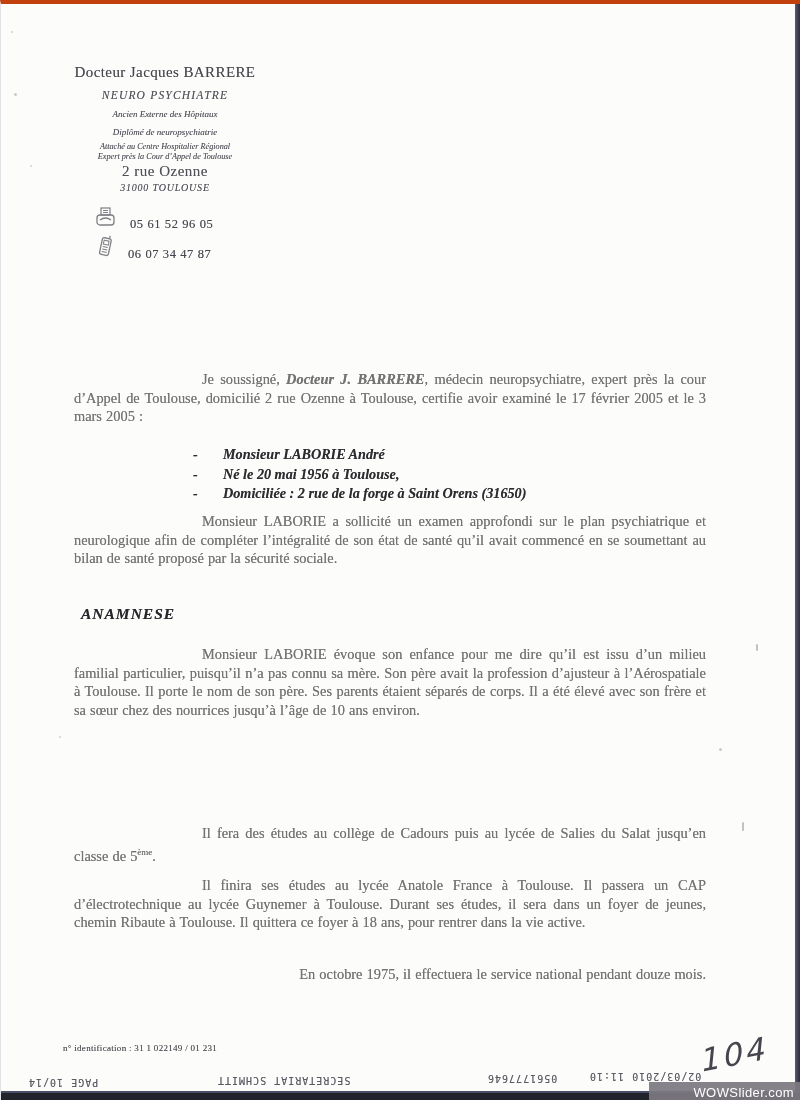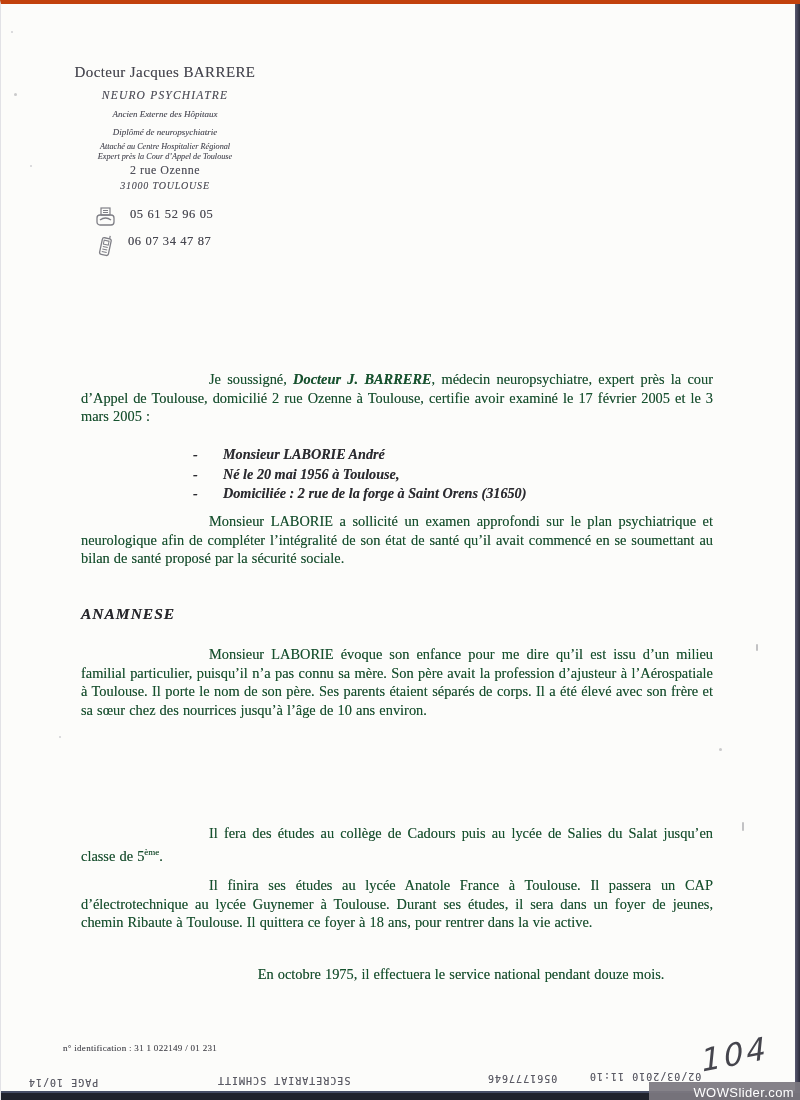--- a/index.html
+++ b/index.html
@@ -11,48 +11,48 @@
   }
   
   .lh-left{position:absolute;left:55px;top:60px;width:218px;text-align:center;color:#50505a;}
   .lh-left > div{text-shadow:0 0 .6px rgba(80,80,90,.5);}
   .lh-name{font-size:15px;letter-spacing:.4px;color:#46464f;}
   .lh-spec{font-size:11.5px;font-style:italic;letter-spacing:1.2px;margin-top:8px;}
   .lh-cred1{font-size:9px;font-style:italic;margin-top:8px;}
   .lh-cred2{font-size:9px;font-style:italic;margin-top:8px;}
   .lh-cred3{font-size:8.2px;font-style:italic;margin-top:5px;}
   .lh-cred4{font-size:8.2px;font-style:italic;margin-top:1px;}
-  .lh-addr1{font-size:12px;margin-top:2px;letter-spacing:.5px;}
+  .lh-addr1{font-size:15px;margin-top:2px;letter-spacing:.5px;}
   .lh-addr2{font-size:10px;font-style:italic;margin-top:2px;letter-spacing:.8px;}
-  .phone-row{position:absolute;display:flex;align-items:flex-start;color:#46464f;}
+  .phone-row{position:absolute;display:flex;align-items:flex-end;color:#46464f;}
   .phone-row .num{font-size:12.5px;letter-spacing:.6px;margin-left:15px;text-shadow:0 0 .5px rgba(70,70,80,.5);}
   .fax-row{left:95px;top:203px;}
   .mob-row{left:97px;top:230px;}
   .icon-svg{opacity:.75;}
   .lh-right{position:absolute;left:497px;top:62px;width:210px;color:#50505a;}
   .lh-right > div{text-shadow:0 0 .6px rgba(80,80,90,.5);}
   .clinic-name{font-size:12.5px;letter-spacing:.5px;}
   .clinic-addr{font-size:11px;font-style:italic;letter-spacing:.8px;margin-top:6px;}
   .clinic-phone{margin-top:15px;display:flex;align-items:center;}
   .clinic-phone .glyph{font-size:18px;margin-left:16px;color:#5a5a64;}
   .clinic-phone .num{font-size:12px;letter-spacing:.6px;margin-left:17px;}
   
   .para{
-    position:absolute;left:80px;width:632px;
-    font-size:14.4px;line-height:18.6px;color:#14532d;
+    position:absolute;left:73px;width:632px;
+    font-size:14.4px;line-height:18.6px;color:#737373;
     text-align:justify;text-indent:128px;word-spacing:.5px;
     text-shadow:0 0 .6px rgba(44,44,49,.5);
   }
   .p1{top:366px;}
   .p2{top:508px;}
   .p3{top:641px;}
   .p4{top:748px;}
   .p5{top:820px;}
   .p6{top:872px;}
-  .p7{top:961px;text-align:center;}
+  .p7{top:961px;text-align:right;}
   .bi{font-weight:bold;font-style:italic;}
   .para sup{font-size:9px;}
   .subject-list{position:absolute;left:80px;top:441px;width:632px;color:#2b2b30;}
   .subject-row{position:relative;padding-left:142px;font-size:14.2px;line-height:19.5px;
     font-weight:bold;font-style:italic;text-shadow:0 0 .6px rgba(43,43,48,.5);}
   .subject-row .dash{position:absolute;left:112px;top:0;font-weight:bold;}
   .heading{
     position:absolute;left:80px;top:601px;
     font-size:15.5px;font-weight:bold;font-style:italic;letter-spacing:1px;
     color:#26262b;text-shadow:0 0 .6px rgba(38,38,43,.5);

